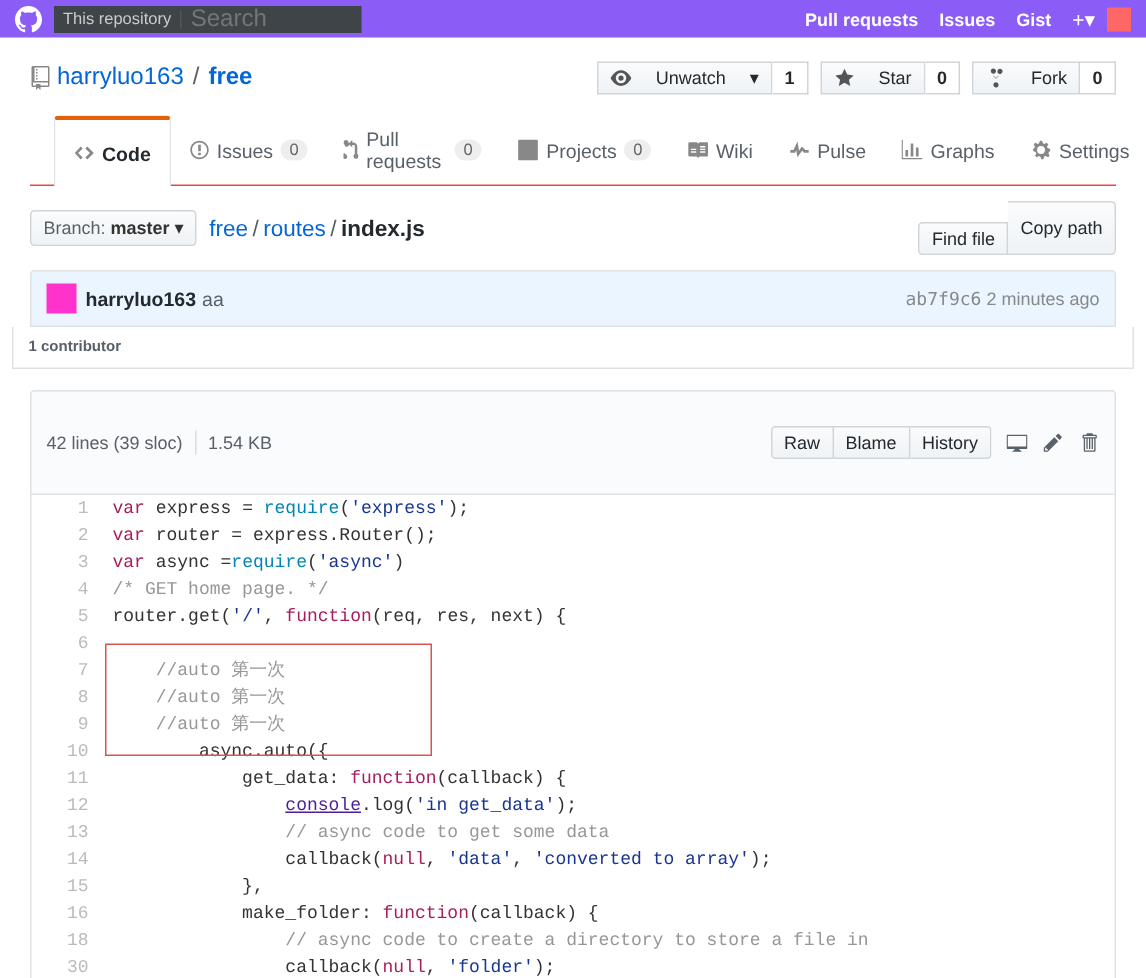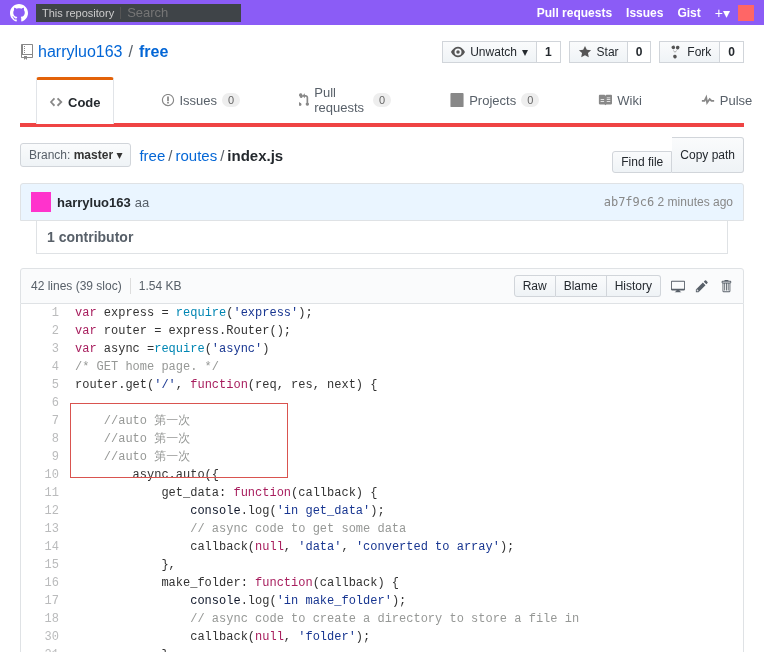--- a/index.html
+++ b/index.html
@@ -3,39 +3,39 @@
 <meta charset="utf-8">
 <style>
   * { box-sizing: border-box; margin: 0; padding: 0; }
   body { font-family: -apple-system, BlinkMacSystemFont, "Segoe UI", Helvetica, Arial, sans-serif; font-size: 13px; color: #333; background: #fff; width: 764px; }
   a { text-decoration: none; }
   
   .topnav { background: #8b5cf6; color: #fff; height: 25px; display: flex; align-items: center; padding: 0 10px; font-size: 12px; overflow: hidden; }
   .topnav .logo svg { width: 18px; height: 18px; fill: #fff; display:block; }
   .topnav .searchwrap { background: #3f4448; margin-left: 8px; display:flex; align-items:center; height:18px; }
   .topnav .scopetxt { color:#ccc; font-size:11px; padding:0 6px; border-right:1px solid #555; }
-  .topnav input { background: transparent; border: 0; color: #ccc; font-size: 13px; padding: 2px 6px; width: 120px; outline: none; }
+  .topnav input { background: transparent; border: 0; color: #ccc; font-size: 16px; padding: 2px 6px; width: 120px; outline: none; }
   .topnav .navlinks { display:flex; gap:14px; margin-left:auto; font-size:12px; font-weight:600; }
   .topnav .navlinks span { color:#fff; cursor:pointer; }
   .topnav .plus { margin-left:14px; color:#fff; font-size:14px; }
   .topnav .avatar { width:16px; height:16px; background:#f66; margin-left:8px; }
   
   .repohead { padding: 16px 20px 0 20px; }
   .repolinewrap { display:flex; align-items:center; }
   .reponame { font-size:16px; color:#666; display:flex; align-items:center; gap:4px; }
   .reponame svg { width:14px; height:16px; fill:#888; }
   .reponame a { color:#0366d6; }
   .reponame .sep { color:#586069; margin:0 2px; }
   .repoactions { margin-left:auto; display:flex; gap:8px; }
   .btngroup { display:flex; }
-  .btn { font-size:12px; padding:3px 8px; border:1px solid #d1d5da; background:linear-gradient(#fafbfc,#eff3f6); color:#24292e; cursor:pointer; display:flex; align-items:center; gap:5px; }
+  .btn { font-size:12px; padding:3px 8px; border:1px solid #d1d5da; background:linear-gradient(#fafbfc,#eff3f6); color:#24292e; cursor:pointer; display:flex; align-items:center; gap:16px; }
   .btn.count { background:#fff; border-left:0; font-weight:600; }
   .btn svg { width:14px; height:14px; fill:#555; }
   
-  .tabs { border-bottom:4px solid #ef4444; margin-top:14px; display:flex; padding-left:16px;gap:35px; }
+  .tabs { border-bottom:1px solid #ef4444; margin-top:14px; display:flex; padding-left:16px; }
   .tab { padding:8px 12px; font-size:13px; color:#586069; display:flex; align-items:center; gap:5px; cursor:pointer; }
   .tab.sel { border-top:3px solid #e36209; border-left:1px solid #e1e4e8; border-right:1px solid #e1e4e8; background:#fff; color:#24292e; margin-bottom:-1px; font-weight:600; border-radius:3px 3px 0 0; }
   .tab .counter { background:#eee; color:#666; border-radius:8px; padding:1px 6px; font-size:11px; }
   .tab svg { width:14px; height:14px; fill:#888; }
   
   .filenav { padding:10px 20px; display:flex; align-items:center; gap:8px; }
   .branchbtn { font-size:12px; padding:4px 8px; border:1px solid #d1d5da; background:linear-gradient(#fafbfc,#eff3f6); border-radius:3px; cursor:pointer; }
   .branchbtn .bl { color:#586069; }
   .branchbtn .bn { font-weight:600;text-align:right; }
   .crumbs { font-size:15px; }
@@ -46,36 +46,36 @@
   .filenav .right .btn { border-radius:0; }
   .filenav .right .btn:first-child { border-radius:3px 0 0 3px;margin-top:14px; }
   .filenav .right .btn:last-child { border-left:0; border-radius:0 3px 3px 0; }
   
   .commitbox { margin:0 20px; border:1px solid #dfe2e5; background:#eaf5ff; padding:8px 10px; display:flex; align-items:center; font-size:13px; border-radius:3px 3px 0 0; }
   .commitbox .av { width:20px; height:20px; background:#f3c; margin-right:6px; }
   .commitbox .user { font-weight:600; color:#24292e; }
   .commitbox .msg { color:#586069; margin-left:4px; }
   .commitbox .meta { margin-left:auto; color:#888; font-size:12px; }
   .commitbox .sha { font-family:monospace; }
-  .contrib { margin:0 36px; border:1px solid #dfe2e5; border-top:0; padding:8px 10px; font-size:14px; color:#586069;font-weight:bold; }
-  
-  .filehdr { margin:14px 20px 0 20px; border:1px solid #dfe2e5; background:#fafbfc; padding:6px 10px; display:flex; align-items:center; border-radius:3px 3px 0 0; font-size:12px; color:#586069;}
+  .contrib { margin:0 8px; border:1px solid #dfe2e5; border-top:0; padding:8px 10px; font-size:10px; color:#586069;font-weight:bold; }
+  
+  .filehdr { margin:14px 20px 0 20px; border:1px solid #dfe2e5; background:#fafbfc; padding:23px 10px; display:flex; align-items:center; border-radius:3px 3px 0 0; font-size:12px; color:#586069;}
   .filehdr .divider{ border-left:1px solid #ddd; height:16px; margin:0 8px;}
   .filehdr .right { margin-left:auto; display:flex; align-items:center; gap:0; }
   .filehdr .right .btn { padding:3px 8px; font-size:12px; border-radius:0; border-left:0;}
   .filehdr .right .btn:first-child{border-left:1px solid #d1d5da; border-radius:3px 0 0 3px;}
   .filehdr .right .btn:last-child{border-radius:0 3px 3px 0;}
   .filehdr .righticons { display:flex; gap:10px; margin-left:10px; color:#586069;}
   .filehdr .righticons svg{width:14px;height:14px;fill:#586069;cursor:pointer;}
   
   .codebox { margin:0 20px 10px 20px; border:1px solid #dfe2e5; border-top:0; font-family: Consolas, "Liberation Mono", monospace; font-size:12px; position:relative; }
   .coderow { display:flex; line-height:18px; }
   .ln { width:48px; text-align:right; padding-right:10px; color:#babbbc; user-select:none; }
   .lc { flex:1; white-space:pre; padding-left:6px; }
-  .k-kw{color:#a71d5d;} .k-str{color:#183691;} .k-fn{color:#0086b3;} .k-cm{color:#969896;text-align:center;} .k-js{color:#0f172a;}
+  .k-kw{color:#a71d5d;} .k-str{color:#183691;} .k-fn{color:#0086b3;} .k-cm{color:#969896;text-align:center;} .k-js{color:#4c1d95;text-decoration:underline;}
   .redbox { position:absolute; border:1px solid #d9534f; pointer-events:none; }
 </style>
 </head>
 <body>
 
 <div class="topnav">
   <span class="logo">
     <svg viewBox="0 0 16 16">
         <path d="M8 0C3.58 0 0 3.58 0 8c0 3.54 2.29 6.53 5.47 7.59.4.07.55-.17.55-.38 0-.19-.01-.82-.01-1.49-2.01.37-2.53-.49-2.69-.94-.09-.23-.48-.94-.82-1.13-.28-.15-.68-.52-.01-.53.63-.01 1.08.58 1.23.82.72 1.21 1.87.87 2.33.66.07-.52.28-.87.51-1.07-1.78-.2-3.64-.89-3.64-3.95 0-.87.31-1.59.82-2.15-.08-.2-.36-1.02.08-2.12 0 0 .67-.21 2.2.82.64-.18 1.32-.27 2-.27.68 0 1.36.09 2 .27 1.53-1.04 2.2-.82 2.2-.82.44 1.1.16 1.92.08 2.12.51.56.82 1.27.82 2.15 0 3.07-1.87 3.75-3.65 3.95.29.25.54.73.54 1.48 0 1.07-.01 1.93-.01 2.2 0 .21.15.46.55.38C13.71 14.53 16 11.53 16 8c0-4.42-3.58-8-8-8z"></path>
       </svg>
@@ -296,24 +296,20 @@
     </div>
     <div class="coderow">
       <div class="ln">15</div>
       <div class="lc">            },</div>
     </div>
     <div class="coderow">
       <div class="ln">16</div>
       <div class="lc">            make_folder: <span class="k-kw">function</span>(callback) {</div>
     </div>
     <div class="coderow">
-      <div class="ln">17</div>
-      <div class="lc">                <span class="k-js">console</span>.log(<span class="k-str">'in make_folder'</span>);</div>
-    </div>
-    <div class="coderow">
       <div class="ln">18</div>
       <div class="lc">                <span class="k-cm">// async code to create a directory to store a file in</span></div>
     </div>
     <div class="coderow">
       <div class="ln">30</div>
       <div class="lc">                callback(<span class="k-kw">null</span>, <span class="k-str">'folder'</span>);</div>
     </div>
     <div class="coderow">
       <div class="ln">21</div>
       <div class="lc">            },</div>

